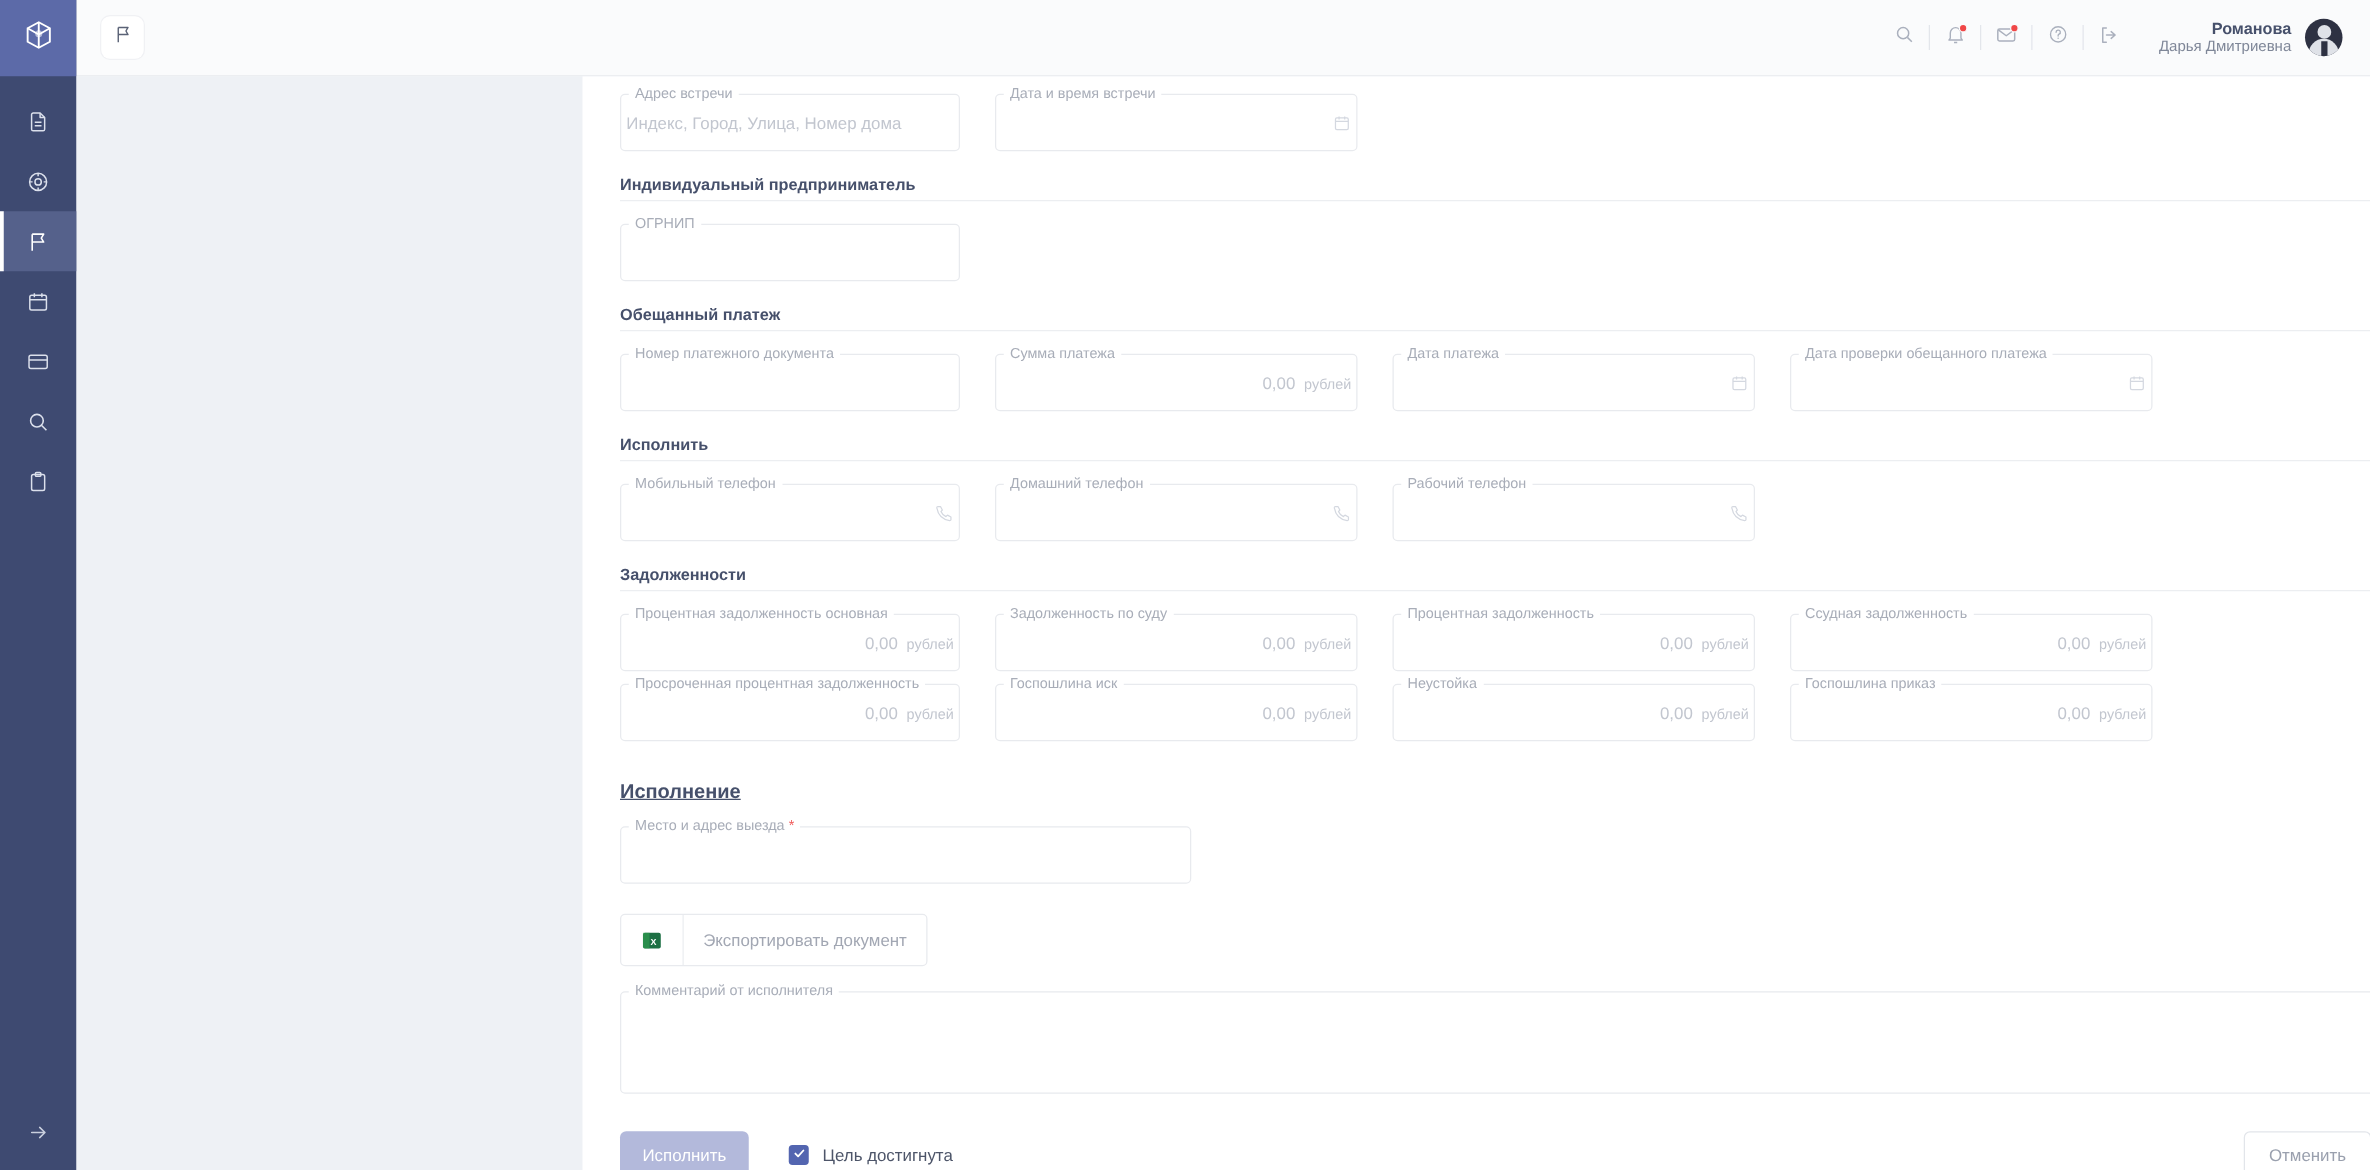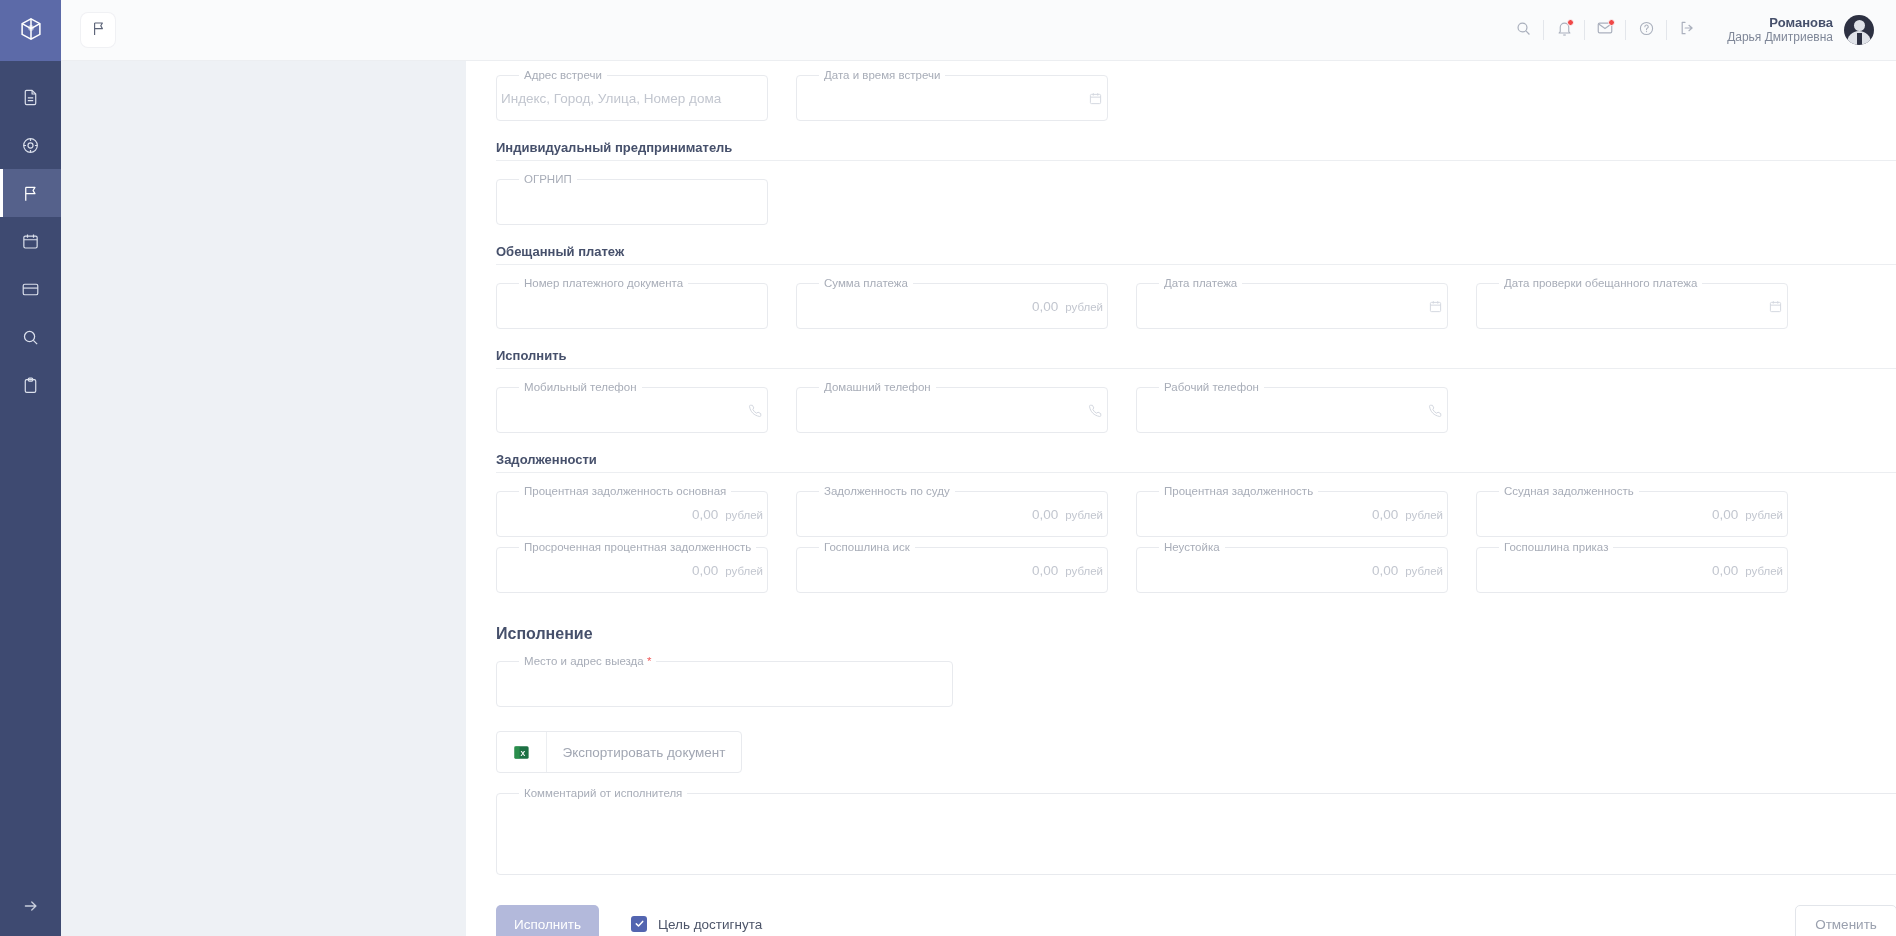--- a/index.html
+++ b/index.html
@@ -133,52 +133,53 @@
   .row { display: flex; gap: 0; }
   .fld { position: relative; margin-bottom: 10px; }
   .fld .box {
     border: 1px solid #e8eaee; border-radius: 4px;
     height: 46px; background: #fff;
     display: flex; align-items: center;
     padding: 0 4px;
     position: relative;
   }
   .fld .legend {
-    position: absolute; top: -7px; left: 23px;
+    position: absolute; top: -7px; left: 7px;
     background: #fff; padding: 0 5px;
     font-size: 11.5px; color: #a8adb8;
     line-height: 14px; white-space: nowrap;
     z-index: 2;
   }
   .fld .legend .req { color: #f05a5a; }
   .fld .ph {
     font-size: 13.5px; color: #c2c6cf;
   }
   .fld .suffix-amount {
     margin-left: auto; display: flex; align-items: baseline; gap: 7px;
   }
   .fld .amt { font-size: 13.5px; color: #c2c6cf; }
   .fld .cur { font-size: 11.5px; color: #c2c6cf; }
   .fld .trail-ico {
     margin-left: auto; display: flex; align-items: center;
   }
 
   .w1 { width: 272px; }
-  .w2 { width: 312px; }
+  .w2 { width: 290px; }
   .gap { width: 28px; flex: 0 0 28px; }
 
   .sect-title {
     font-size: 13px; font-weight: bold; color: #46506b;
     margin: 9px 0 5px 0;
   }
   .sect-rule { height: 1px; background: #eceef1; margin-bottom: 18px; }
 
   .big-title {
     font-size: 16px; font-weight: bold; color: #46506b;
     margin: 22px 0 18px 0;
+    text-decoration: underline;
   }
 
   
   .export-btn {
     display: inline-flex; align-items: stretch;
     border: 1px solid #e8eaee; border-radius: 4px;
     height: 42px; width: 246px; margin: 14px 0 20px 0;
     background: #fff; cursor: pointer; overflow: hidden;
   }
   .export-ico {

